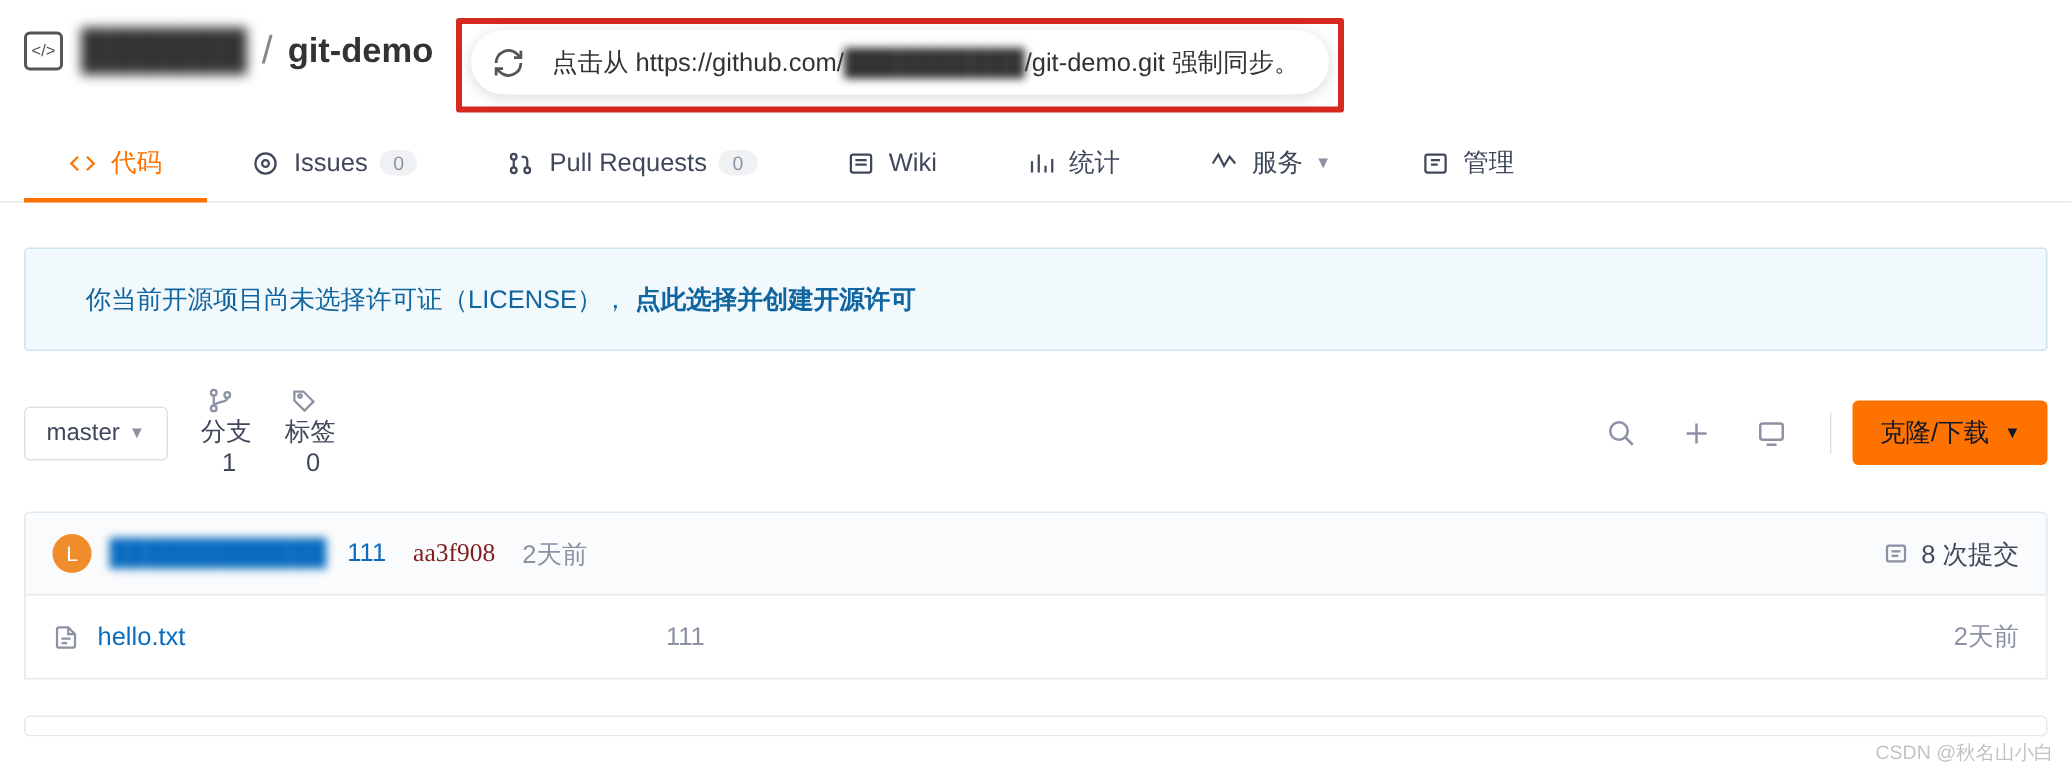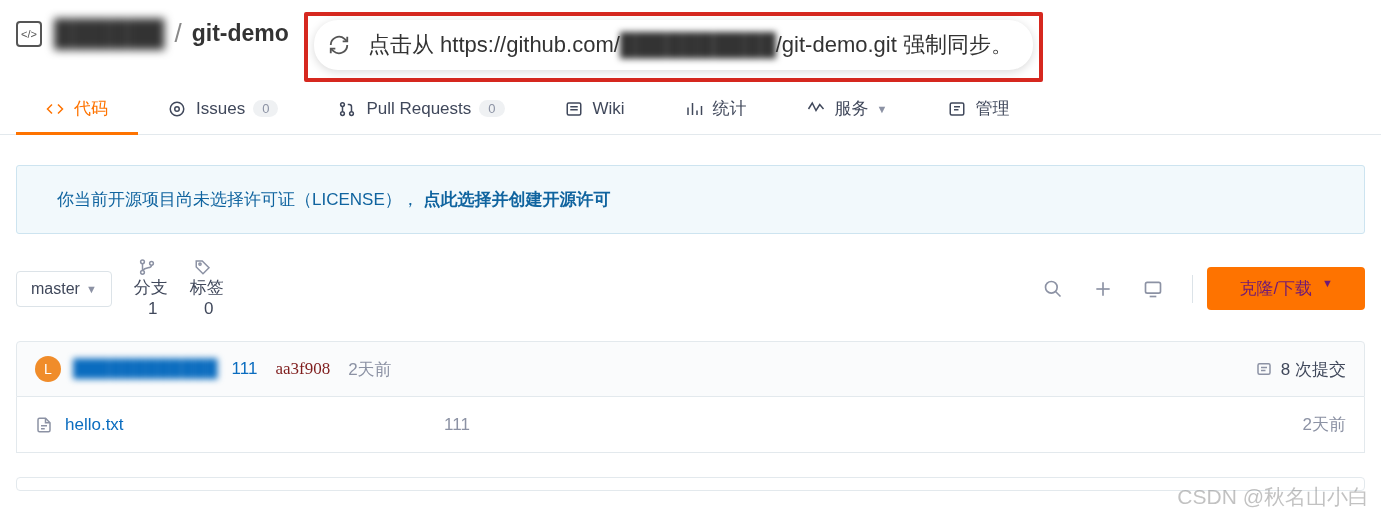--- a/index.html
+++ b/index.html
@@ -3,57 +3,57 @@
 <meta charset="utf-8">
 <style>
 * { box-sizing: border-box; margin: 0; padding: 0; }
 body { font-family: -apple-system, BlinkMacSystemFont, "Segoe UI", "PingFang SC", "Microsoft YaHei", sans-serif; background: #fff; color: #40485b; width: 1381px; overflow: hidden; }
 .header-row { display: flex; align-items: center; padding: 18px 16px 0 16px; position: relative; }
 .repo-icon { width: 26px; height: 26px; border: 2px solid #555; border-radius: 4px; display: flex; align-items: center; justify-content: center; font-size: 11px; color: #555; margin-right: 12px; }
 .owner { font-size: 26px; font-weight: 700; color: #333; filter: blur(4px); }
 .sep { font-size: 26px; color: #888; margin: 0 10px; }
 .repo-name { font-size: 23px; font-weight: 700; color: #333; }
 .popover-wrap { position: absolute; left: 304px; top: 12px; border: 4px solid #d6281f; padding: 4px 6px 8px 6px; border-radius: 2px; background: transparent; }
-.popover { background: #fff; border-radius: 24px; box-shadow: 0 2px 10px rgba(0,0,0,.15); display: flex; align-items: center; padding: 10px 20px 10px 14px; font-size: 22px; color: #333; }
+.popover { background: #fff; border-radius: 24px; box-shadow: 0 2px 10px rgba(0,0,0,.15); display: flex; align-items: center; padding: 10px 20px 10px 14px; font-size: 17px; color: #333; }
 .sync-icon { width: 22px; height: 22px; margin-right: 18px; position: relative; }
 .sync-icon svg { width: 22px; height: 22px; }
 .tabs { display: flex; align-items: center; border-bottom: 1px solid #e3e9ed; margin-top: 34px; padding: 0 16px; gap: 0; }
 .tab { display: flex; align-items: center; padding: 14px 30px; font-size: 17px; color: #40485b; cursor: pointer; position: relative; white-space: nowrap; }
 .tab.active { color: #fe7300; }
 .tab.active::after { content: ""; position: absolute; left: 0; right: 0; bottom: -1px; height: 3px; background: #fe7300; }
 .tab .ic { margin-right: 10px; display: flex; align-items: center; }
 .badge { background: #eff1f3; color: #8c92a4; border-radius: 10px; padding: 1px 9px; font-size: 13px; margin-left: 8px; }
 .chev { margin-left: 8px; font-size: 11px; color: #8c92a4; }
 .license-banner { margin: 30px 16px 0 16px; border: 1px solid #cde4f0; background: #f2f9fc; color: #10649f; padding: 22px 40px; font-size: 17px; border-radius: 3px; }
 .license-banner b { font-weight: 700; }
 .toolbar { display: flex; align-items: center; margin: 24px 16px 0 16px; }
 .branch-sel { border: 1px solid #dce3e8; border-radius: 4px; padding: 8px 14px; display: flex; align-items: center; font-size: 16px; color: #40485b; cursor: pointer; }
 .branch-sel .caret { margin-left: 6px; font-size: 11px; color: #8c92a4; }
 .meta-link { display: flex; align-items: center; margin-left: 22px; font-size: 17px; color: #40485b; flex-direction: column; }
 .meta-link .ic { margin-right: 8px; color: #8c92a4; }
 .spacer { flex: 1; }
 .tool-ic { width: 22px; height: 22px; margin: 0 14px; color: #8c92a4; cursor: pointer; display: flex; align-items: center; justify-content: center; }
 .vdiv { width: 1px; height: 28px; background: #dce3e8; margin: 0 14px; }
-.clone-btn { background: #fe7300; color: #701a75; border-radius: 4px; padding: 10px 32px; font-size: 17px; display: flex; cursor: pointer; }
+.clone-btn { background: #fe7300; color: #0f172a; border-radius: 4px; padding: 10px 18px; font-size: 17px; display: flex; align-items: center; cursor: pointer; }
 .clone-btn .caret { margin-left: 10px; font-size: 11px; }
 .commit-row { margin: 22px 16px 0 16px; border: 1px solid #e3e9ed; border-radius: 4px 4px 0 0; background: #fafbfc; display: flex; align-items: center; padding: 14px 18px; font-size: 17px; }
 .avatar { width: 26px; height: 26px; border-radius: 50%; background: #f08c2a; color: #fff; display: flex; align-items: center; justify-content: center; font-size: 14px; margin-right: 12px; }
 .author { color: #0a6cbf; margin-right: 14px; filter: blur(3px); }
 .msg { color: #0a6cbf; margin-right: 18px; }
 .sha { color: #7f1d1d; margin-right: 18px; font-family: Liberation Serif, serif; }
 .time { color: #8c92a4; }
 .commit-count { margin-left: auto; display: flex; align-items: center; color: #40485b; }
 .commit-count .ic { margin-right: 8px; color: #8c92a4; }
 .file-row { margin: 0 16px; border: 1px solid #e3e9ed; border-top: 0; display: flex; align-items: center; padding: 16px 18px; font-size: 17px; }
 .file-ic { color: #8c92a4; margin-right: 12px; display: flex; }
 .file-name { color: #0a6cbf; }
 .file-msg { position: absolute; left: 444px; color: #8c92a4; }
 .file-time { margin-left: auto; color: #8c92a4; }
 .file-wrap { position: relative; }
-.watermark { position: fixed; right: 12px; bottom: 8px; color: rgba(120,120,120,.45); font-size: 21px; }
+.watermark { position: fixed; right: 12px; bottom: 8px; color: rgba(120,120,120,.45); font-size: 13px; }
 .bottom-box { margin: 24px 16px 0 16px; border: 1px solid #e3e9ed; border-radius: 4px; height: 14px; }
 svg { display: block; }
 </style>
 </head>
 <body>
 
 <div class="header-row">
   <div class="repo-icon">&lt;/&gt;</div>
   <span class="owner">██████</span>
   <span class="sep">/</span>

